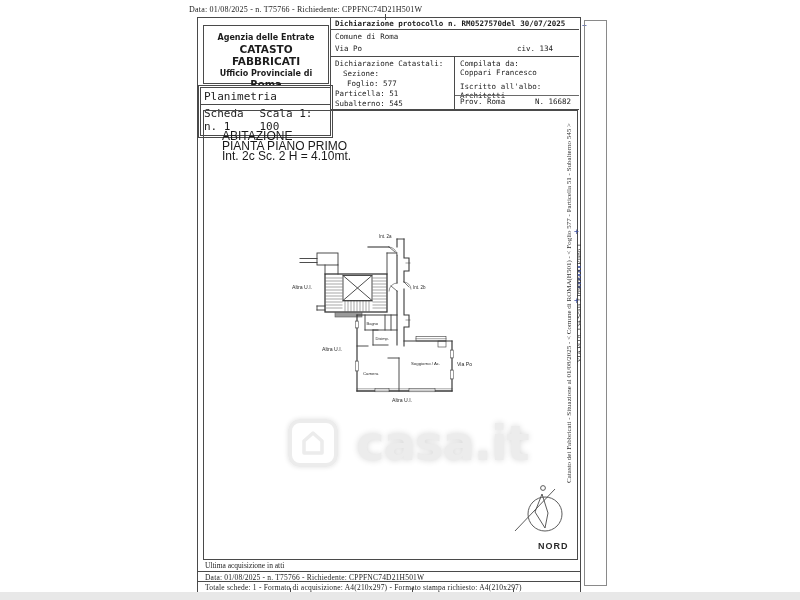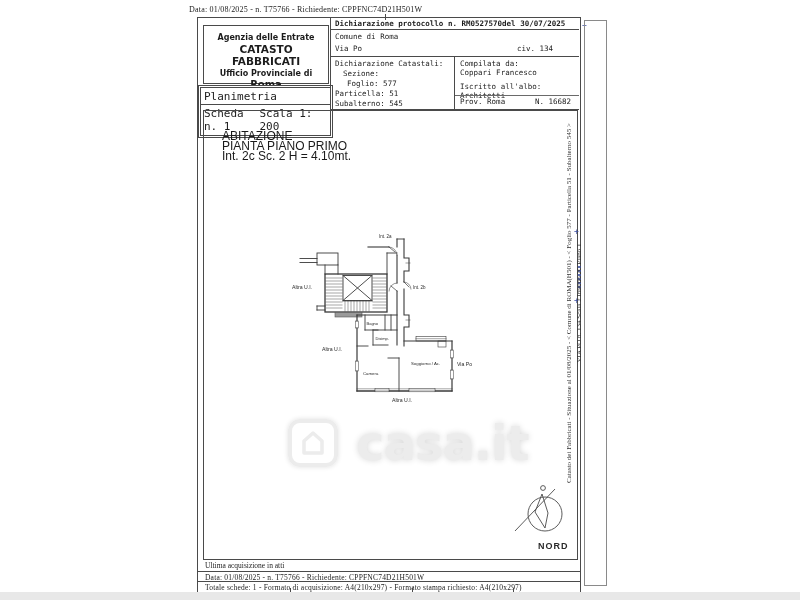--- a/index.html
+++ b/index.html
@@ -73,21 +73,21 @@
     <div class="agency-l2">CATASTO FABBRICATI</div>
     <div class="agency-l3">Ufficio Provinciale di</div>
     <div class="agency-l4">Roma</div>
   </div>
 
   <div class="abs plani-outer">
     <div class="plani-inner">
       <div class="plani-title">Planimetria</div>
       <div class="plani-row2">
         <span>Scheda n. 1</span>
-        <span>Scala 1: 200</span>
+        <span>Scala 1: 100</span>
       </div>
     </div>
   </div>
 
   <div class="abs decl-box">
     <div class="decl-row1">Dichiarazione protocollo n. RM0527570del  30/07/2025</div>
     <div class="decl-row2">
       <span class="decl-comune">Comune di Roma</span>
       <span class="decl-street">Via Po</span>
       <span class="decl-civic">civ. 134</span>

